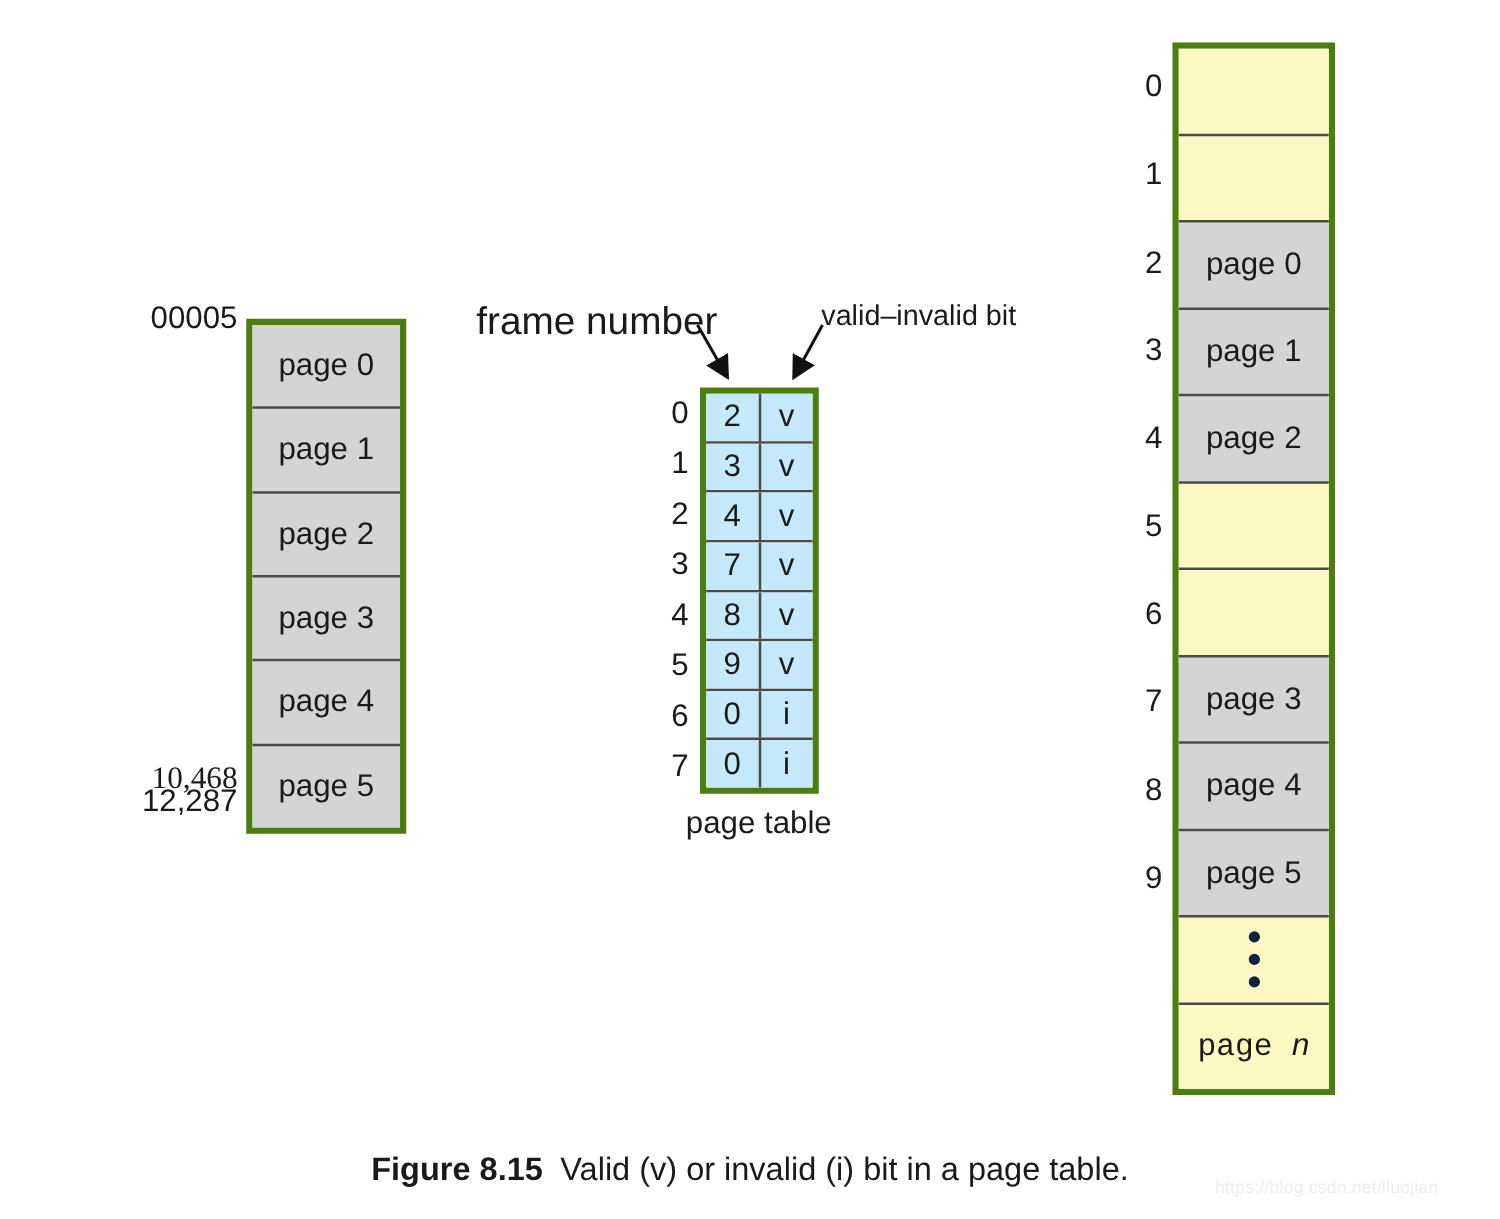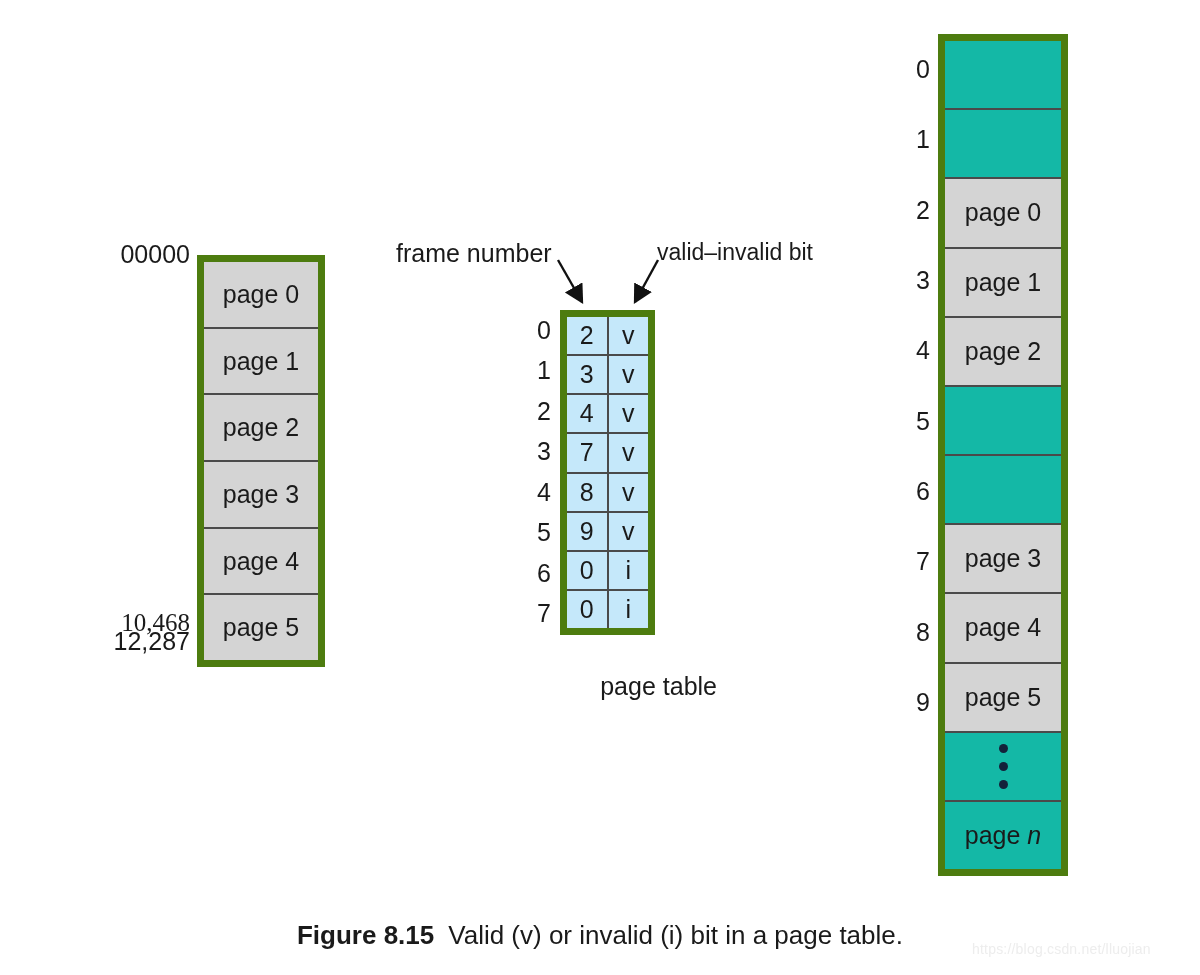--- a/index.html
+++ b/index.html
@@ -12,37 +12,37 @@
     height: 975px;
     position: relative;
     font-family: "Liberation Sans", sans-serif;
     color: #1a1a1a;
     overflow: hidden;
   }
 
   
   .col-block {
     position: absolute;
-    border: 7px solid #4d7c0f;
+    border: 5px solid #4d7c0f;
     box-sizing: border-box;
     display: flex;
     flex-direction: column;
   }
   .cell {
     box-sizing: border-box;
     display: flex;
     align-items: center;
     justify-content: center;
     font-size: 25px;
     color: #1a1a1a;
     position: relative;
   }
   .cell + .cell { border-top: 2px solid #4a4a4a; }
   .cell.grey { background: #d4d4d4; }
-  .cell.blue { background: #14b8a6; }
+  .cell.blue { background: #fef9c3; font-family: Liberation Mono, monospace; }
 
   
   #logical-memory {
     left: 197px;
     top: 255px;
     width: 128px;
     height: 412px;
   }
   #logical-memory .cell { flex: 1 1 0; }
 
@@ -87,41 +87,40 @@
     left: 527px;
     width: 24px;
     text-align: right;
     font-size: 25px;
     line-height: 40px;
     height: 40px;
   }
 
   #label-frame-number {
     position: absolute;
-    left: 396px;
+    left: 381px;
     top: 239px;
-    font-size: 25px;
+    font-size: 31px;
     white-space: nowrap;
   }
   #label-valid-bit {
     position: absolute;
     left: 657px;
     top: 239px;
     font-size: 23px;
     white-space: nowrap;
   }
   #label-page-table {
     position: absolute;
     left: 497px;
     top: 644px;
     width: 220px;
-    text-align: right;
-    font-size: 25px;
-    white-space: nowrap;
-    margin-top: 28px;
+    text-align: center;
+    font-size: 25px;
+    white-space: nowrap;
   }
   #pt-arrows {
     position: absolute;
     left: 540px;
     top: 258px;
     width: 320px;
     height: 56px;
     pointer-events: none;
   }
 
@@ -182,21 +181,21 @@
     top: 941px;
     font-size: 14px;
     color: #ededed;
     white-space: nowrap;
     letter-spacing: 0.2px;
   }
 </style>
 </head>
 <body>
 
-<div class="addr-label" id="addr-top">00000</div>
+<div class="addr-label" id="addr-top">00005</div>
 <div class="addr-label" id="addr-mid">10,468</div>
 <div class="addr-label" id="addr-bottom">12,287</div>
 
 <div class="col-block" id="logical-memory">
   <div class="cell grey">
       <span>page 0</span>
     </div>
   <div class="cell grey">
       <span>page 1</span>
     </div>

